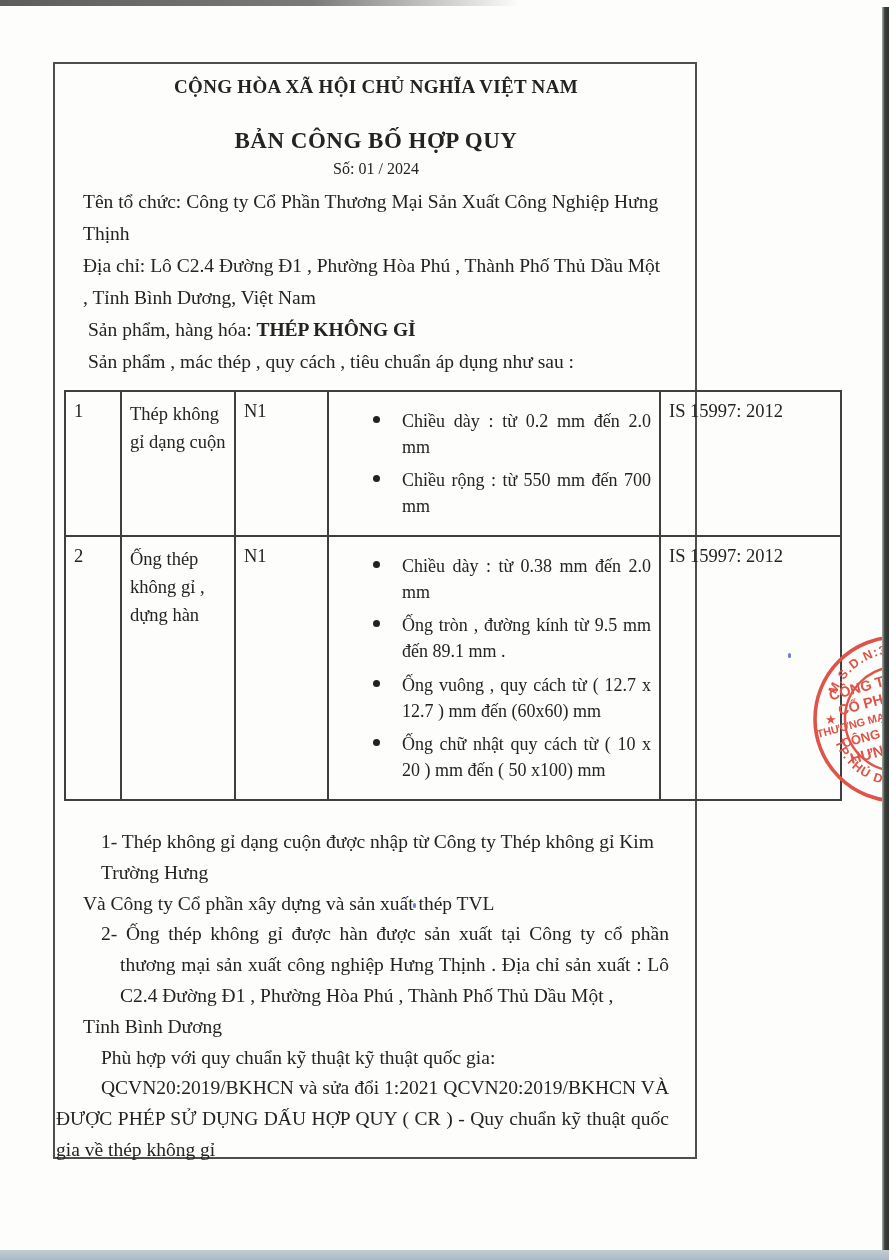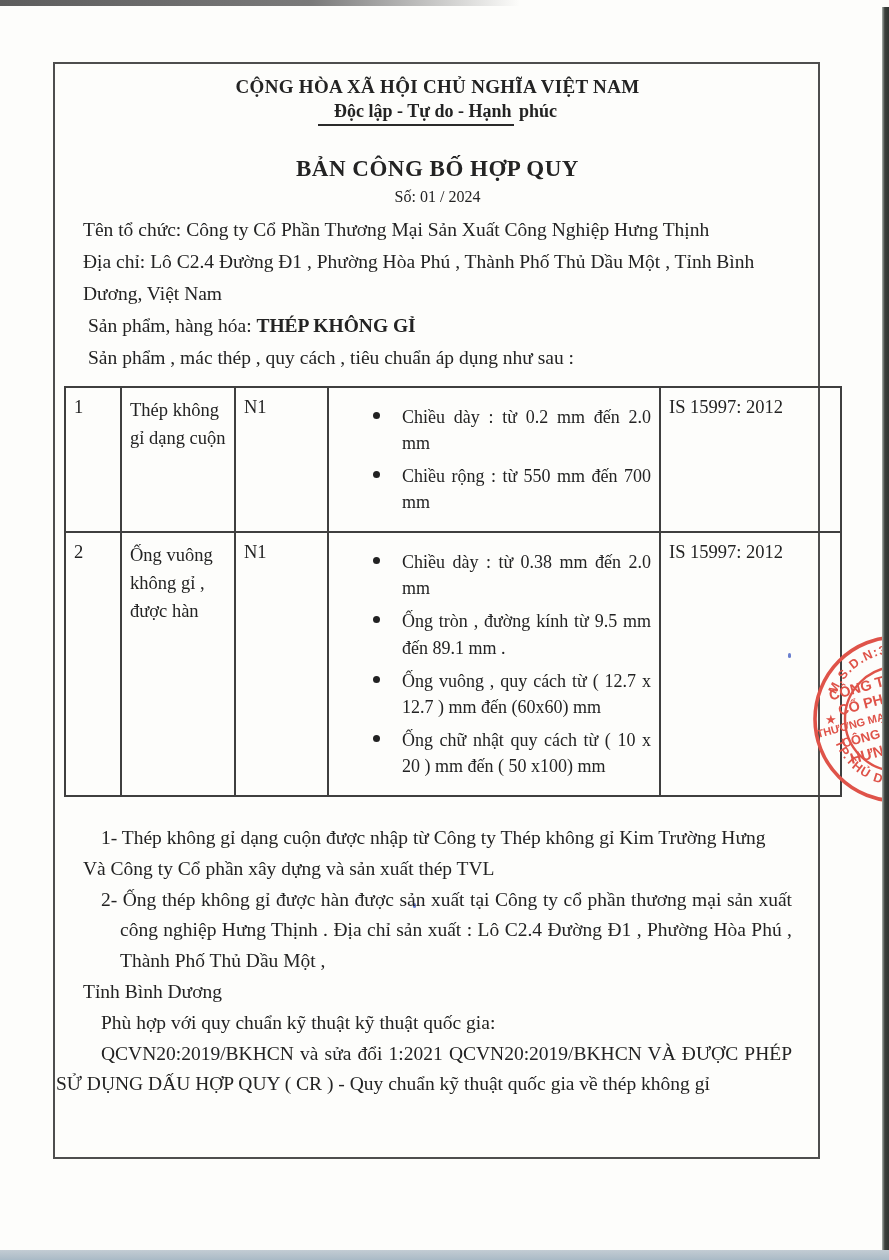--- a/index.html
+++ b/index.html
@@ -13,21 +13,21 @@
   .scan-top{position:absolute;top:0;left:0;width:520px;height:6px;
     background:linear-gradient(to right,#5d5d5d 0%,#7a7a7a 60%,rgba(200,200,200,0) 100%);}
   .scan-right{position:absolute;top:7px;right:0;width:7px;height:1253px;
     background:linear-gradient(to right,#aab2ad 0%,#3b403c 40%,#2e332f 100%);z-index:30;}
   .scan-bottom{position:absolute;left:0;bottom:0;width:889px;height:10px;
     background:linear-gradient(to bottom,#c3ccd3,#a9bac6);z-index:31;}
   .ink-speck{position:absolute;width:3px;height:5px;border-radius:2px;background:#3a55c0;opacity:.75;}
 
   
   .frame{
-    position:absolute;left:53px;top:62px;width:767px;height:1097px;
+    position:absolute;left:53px;top:62px;width:644px;height:1097px;
     border:2px solid #4e4e4e;box-sizing:border-box;
     padding:10px 26px 0 28px;
   }
 
   .center{text-align:center;}
   .nat-line1{font-weight:bold;font-size:19px;letter-spacing:.3px;margin:2px 0 0 0;}
   .nat-line2{font-weight:bold;font-size:18px;margin:3px 0 0 0;}
   .nat-underline{border-bottom:2px solid #2a2a2a;padding:0 3px 2px 16px;display:inline-block;}
   .doc-title{font-weight:bold;font-size:23px;letter-spacing:.5px;margin:30px 0 0 0;}
   .doc-number{font-size:16px;margin:6px 0 0 0;}
@@ -75,21 +75,20 @@
 
 <div class="scan-top"></div>
 <div class="scan-right"></div>
 <div class="scan-bottom"></div>
 <div class="ink-speck" style="left:788px;top:653px;"></div>
 <div class="ink-speck" style="left:413px;top:903px;"></div>
 
 <div class="frame">
 
   <p class="center nat-line1">CỘNG HÒA XÃ HỘI CHỦ NGHĨA VIỆT NAM</p>
-  <p class="center nat-line2"><span class="nat-underline">Độc lập - Tự do - Hạnh</span><span> phúc</span></p>
 
   <p class="center doc-title">BẢN CÔNG BỐ HỢP QUY</p>
   <p class="center doc-number">Số: 01 / 2024</p>
 
   <div class="org">
     <p>Tên tổ chức: Công ty Cổ Phần Thương Mại Sản Xuất Công Nghiệp Hưng Thịnh</p>
     <p>Địa chỉ: Lô C2.4 Đường Đ1 , Phường Hòa Phú , Thành Phố Thủ Dầu Một , Tỉnh Bình Dương, Việt Nam</p>
     <p class="indent"><span>Sản phẩm, hàng hóa: </span><span class="bold">THÉP KHÔNG GỈ</span></p>
     <p class="indent">Sản phẩm , mác thép , quy cách , tiêu chuẩn áp dụng như sau :</p>
   </div>
@@ -116,21 +115,21 @@
           <div class="bullet-item">
             <span class="bullet-dot"></span>
             <span class="bullet-text">Chiều rộng : từ 550 mm đến 700 mm</span>
           </div>
         </div>
       </td>
       <td class="c-tc">IS 15997: 2012</td>
     </tr>
     <tr class="r2">
       <td class="c-stt">2</td>
-      <td class="c-sp">Ống vuông không gỉ , được hàn</td>
+      <td class="c-sp">Ống thép không gỉ , dựng hàn</td>
       <td class="c-mac">N1</td>
       <td class="c-qc">
         <div class="bullets">
           <div class="bullet-item">
             <span class="bullet-dot"></span>
             <span class="bullet-text">Chiều dày : từ 0.38 mm đến 2.0 mm</span>
           </div>
           <div class="bullet-item">
             <span class="bullet-dot"></span>
             <span class="bullet-text">Ống tròn , đường kính từ 9.5 mm đến 89.1 mm .</span>

